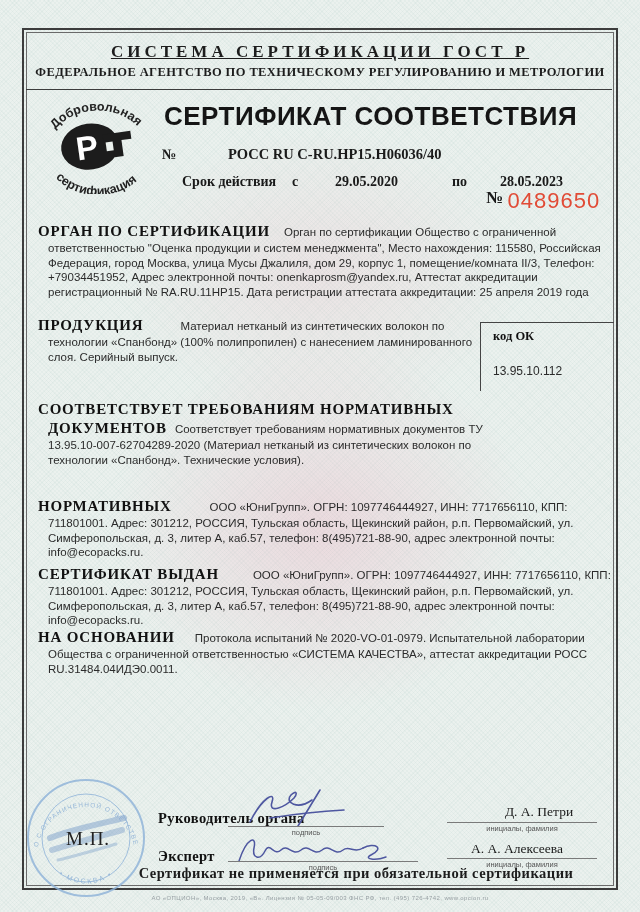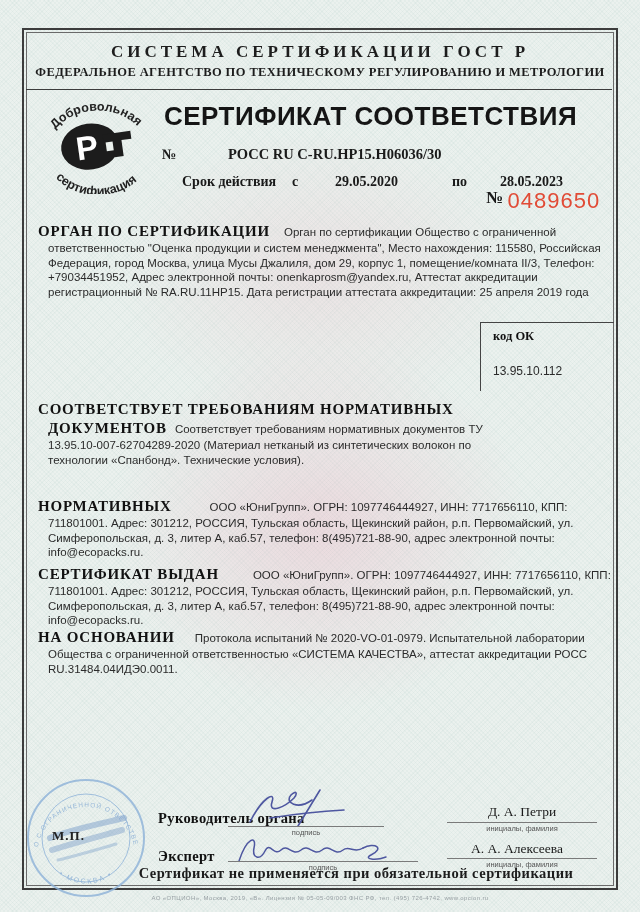--- a/index.html
+++ b/index.html
@@ -11,42 +11,42 @@
     background-image:
       radial-gradient(ellipse 300px 260px at 50% 58%, rgba(233,180,195,0.38), transparent 70%),
       radial-gradient(ellipse 280px 200px at 50% 30%, rgba(233,190,200,0.28), transparent 72%),
       repeating-linear-gradient(45deg, rgba(110,165,155,0.06) 0 1px, transparent 1px 3px),
       repeating-linear-gradient(-45deg, rgba(110,165,155,0.06) 0 1px, transparent 1px 3px);
   }
   .abs{position:absolute;}
   .frame{left:22px;top:28px;width:592px;height:858px;border:2px solid #3c3c3c;}
   .frame-inner{position:absolute;inset:2px;border:1px solid #6a6a6a;}
   .h-system{left:25px;top:42px;width:590px;text-align:center;
-    font-family:"Liberation Serif",serif;font-weight:bold;font-size:17px;letter-spacing:4px;color:#1d1d1d;}
+    font-family:"Liberation Serif",serif;font-weight:bold;font-size:17px;letter-spacing:4px;color:#1d1d1d;text-decoration:underline;}
   .h-agency{left:25px;top:65px;width:590px;text-align:center;
     font-family:"Liberation Serif",serif;font-weight:bold;font-size:12.5px;letter-spacing:0.4px;color:#1d1d1d;}
   .h-divider{left:26px;top:89px;width:586px;height:0;border-top:1.5px solid #3c3c3c;}
   .doc-title{left:164px;top:101px;width:450px;
     font-family:"Liberation Sans",sans-serif;font-weight:bold;font-size:26px;letter-spacing:0.5px;color:#151515;}
   .certno-row{top:146px;font-family:"Liberation Serif",serif;font-weight:bold;font-size:14.5px;color:#1a1a1a;}
   .validity-row{top:174px;font-family:"Liberation Serif",serif;font-weight:bold;font-size:14px;color:#1a1a1a;}
   .blank-no{left:486px;top:188px;white-space:nowrap;text-align:right;}
   .blank-no .nsign{font-family:"Liberation Serif",serif;font-weight:bold;font-size:17px;color:#1a1a1a;vertical-align:top;}
   .blank-no .digits{font-family:"Liberation Sans",sans-serif;font-size:22px;letter-spacing:1px;vertical-align:top;}
   .section{padding-left:10px;text-indent:-10px;font-size:11.5px;line-height:1.27;color:#2b2b2b;}
   .sec-title{font-family:"Liberation Serif",serif;font-weight:bold;font-size:15px;letter-spacing:0.8px;color:#111;}
   .gap{display:inline-block;text-indent:0;}
   .code-box{border-top:1px solid #444;border-left:1px solid #444;padding:6px 0 0 12px;}
   .code-label{font-family:"Liberation Serif",serif;font-weight:bold;font-size:12.5px;color:#111;}
   .code-value{font-size:12px;color:#2b2b2b;margin-top:20px;}
   .role{font-family:"Liberation Serif",serif;font-weight:bold;font-size:14.5px;letter-spacing:0.4px;color:#111;}
   .sig-line{border-top:1px solid #7a7a7a;height:0;}
   .small-caption{font-size:7.5px;color:#555;text-align:center;}
   .sig-name{font-family:"Liberation Serif",serif;font-size:13.5px;color:#1a1a1a;text-align:center;}
-  .mp{left:52px;top:828px;font-family:"Liberation Serif",serif;font-weight:bold;font-size:13px;letter-spacing:1px;color:#222;}
+  .mp{left:66px;top:828px;font-family:"Liberation Serif",serif;font-weight:normal;font-size:19px;letter-spacing:1px;color:#222;}
   .footer-note{left:25px;top:865px;width:590px;text-align:center;
     font-family:"Liberation Serif",serif;font-weight:bold;font-size:14.5px;letter-spacing:0.5px;color:#1c1c1c;padding-left:36px;}
   .imprint{left:0;top:895px;width:640px;text-align:center;font-size:6px;letter-spacing:0.4px;color:#98a0a4;}
   svg{display:block;}
 </style>
 </head>
 <body>
 
 <div class="page">
 
@@ -75,37 +75,40 @@
         <rect x="68" y="44" width="16" height="13" fill="#ebf1ee"></rect>
         <path d="M66,40 h28 v8 h-10 v16 h-9 v-16 h-9 z" fill="#1c1c1c"></path>
         <text x="38" y="62" font-family="Liberation Sans,sans-serif" font-size="33" font-weight="bold" fill="#ffffff">Р</text>
       </g>
     </svg>
   </div>
 
   <div class="abs doc-title">СЕРТИФИКАТ СООТВЕТСТВИЯ</div>
 
   <div class="abs certno-row" style="left:162px;">№</div>
-  <div class="abs certno-row" style="left:228px;">РОСС RU C-RU.HP15.H06036/30</div>
+  <div class="abs certno-row" style="left:228px;">РОСС RU C-RU.HP15.H06036/40</div>
 
   <div class="abs validity-row" style="left:162px;margin-left:20px;">Срок действия</div>
   <div class="abs validity-row" style="left:292px;">с</div>
   <div class="abs validity-row" style="left:335px;">29.05.2020</div>
   <div class="abs validity-row" style="left:452px;">по</div>
   <div class="abs validity-row" style="left:500px;">28.05.2023</div>
 
   <div class="abs blank-no">
     <span class="nsign">№</span>
     <span class="digits" style="color:#e14b36;">0489650</span>
   </div>
 
   <div class="abs section" style="left:38px;top:222px;width:576px;">
     <span class="sec-title">ОРГАН ПО СЕРТИФИКАЦИИ</span><span class="gap" style="width:14px;"></span><span>Орган по сертификации Общество с ограниченной ответственностью "Оценка продукции и систем менеджмента", Место нахождения: 115580, Российская Федерация, город Москва, улица Мусы Джалиля, дом 29, корпус 1, помещение/комната II/3, Телефон: +79034451952, Адрес электронной почты: onenkaprosm@yandex.ru, Аттестат аккредитации регистрационный № RA.RU.11HP15. Дата регистрации аттестата аккредитации: 25 апреля 2019 года</span>
   </div>
 
+  <div class="abs section" style="left:38px;top:316px;width:438px;">
+    <span class="sec-title">ПРОДУКЦИЯ</span><span class="gap" style="width:37px;"></span><span>Материал нетканый из синтетических волокон по технологии «Спанбонд» (100% полипропилен) с нанесением ламинированного слоя. Серийный выпуск.</span>
+  </div>
   <div class="abs code-box" style="left:480px;top:322px;width:121px;height:62px;">
     <div class="code-label">код ОК</div>
     <div class="code-value">13.95.10.112</div>
   </div>
 
   <div class="abs section" style="left:38px;top:400px;width:446px;">
     <span class="sec-title">СООТВЕТСТВУЕТ ТРЕБОВАНИЯМ НОРМАТИВНЫХ ДОКУМЕНТОВ</span><span class="gap" style="width:8px;"></span><span>Соответствует требованиям нормативных документов ТУ 13.95.10-007-62704289-2020 (Материал нетканый из синтетических волокон по технологии «Спанбонд». Технические условия).</span>
   </div>
 
   <div class="abs section" style="left:38px;top:497px;width:576px;">
@@ -149,21 +152,21 @@
     <svg width="130" height="40" viewBox="0 0 130 40">
       <g stroke="#4e57a0" fill="none" stroke-width="1.6" stroke-linecap="round">
         <path d="M10,34 C22,10 36,2 32,14 C28,26 44,20 54,10 C58,5 56,2 51,7 C44,15 58,22 72,12"></path>
         <path d="M80,2 L58,38"></path>
         <path d="M30,30 C55,26 85,23 104,22"></path>
       </g>
     </svg>
   </div>
   <div class="abs sig-line" style="left:228px;top:826px;width:156px;"></div>
   <div class="abs small-caption" style="left:228px;top:828px;width:156px;">подпись</div>
-  <div class="abs sig-name" style="left:447px;top:804px;width:150px;">Д. А. Петри</div>
+  <div class="abs sig-name" style="left:464px;top:804px;width:150px;">Д. А. Петри</div>
   <div class="abs sig-line" style="left:447px;top:822px;width:150px;"></div>
   <div class="abs small-caption" style="left:447px;top:824px;width:150px;">инициалы, фамилия</div>
 
   <div class="abs role" style="left:158px;top:848px;">Эксперт</div>
   <div class="abs" style="left:235px;top:833px;width:155px;height:32px;">
     <svg width="155" height="32" viewBox="0 0 155 32">
       <g stroke="#4e57a0" fill="none" stroke-width="1.5" stroke-linecap="round">
         <path d="M4,28 C12,4 22,2 19,15 C17,25 25,28 30,18 C35,8 39,24 46,17 C53,10 57,24 66,17 C74,10 78,24 87,17 C95,10 99,24 108,17 C114,12 120,21 128,15"></path>
         <path d="M128,15 C140,9 150,15 136,22 C128,26 140,28 151,24"></path>
       </g>

